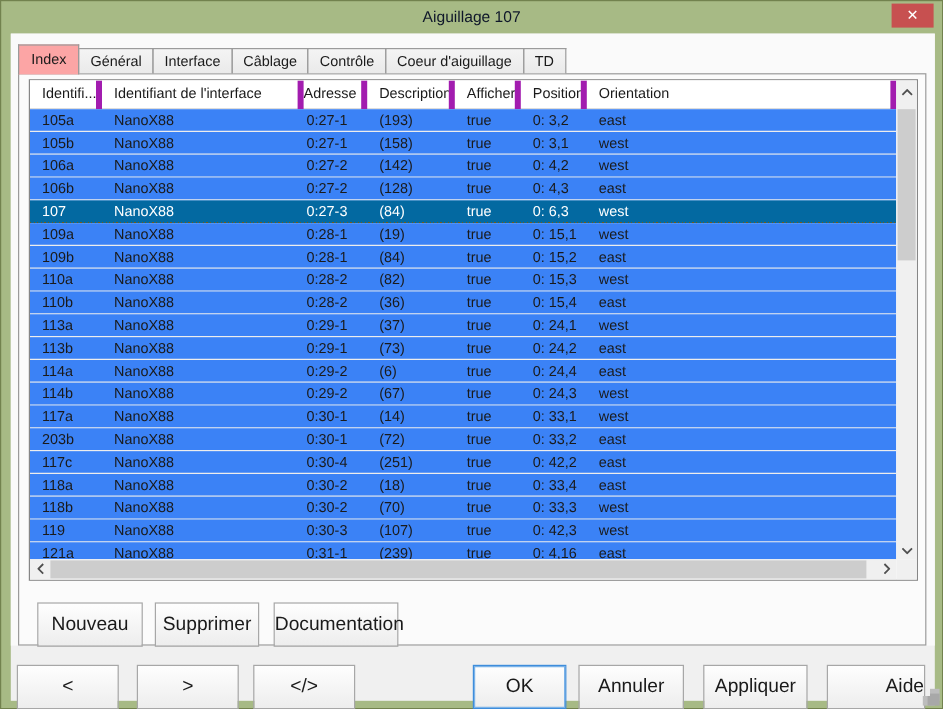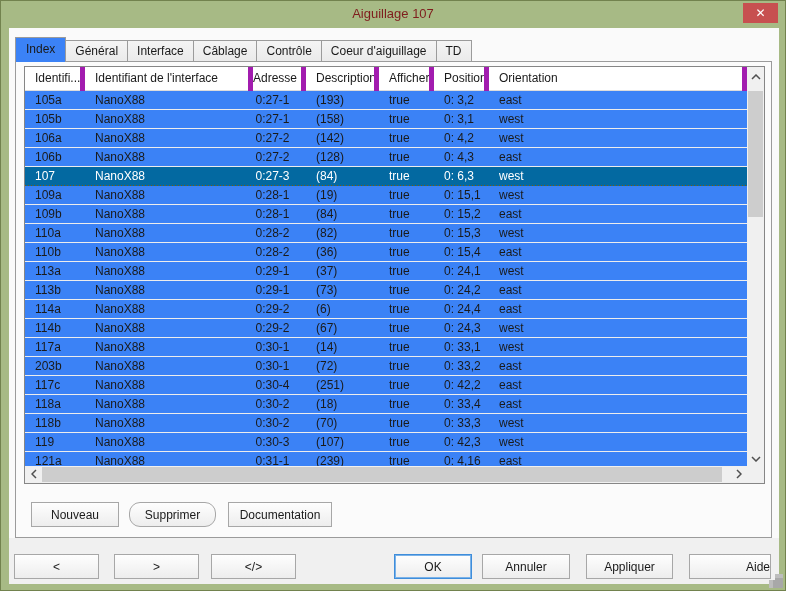--- a/index.html
+++ b/index.html
@@ -2,32 +2,32 @@
 <html><head>
 <meta charset="utf-8">
 <style>
   * { margin:0; padding:0; box-sizing:border-box; }
   html,body { font-family:"Liberation Sans","DejaVu Sans",sans-serif; font-size:12px; color:#1a1a1a; }
   body { width:786px; height:591px; overflow:hidden; background:#d4d4d4; }
 
   .window { position:relative; width:786px; height:591px; background:#a7ba85; border:1px solid #72824e; }
 
   .titlebar { position:absolute; left:0; top:0; width:100%; height:27px; text-align:center; }
-  .title { line-height:26px; font-size:13px; color:#7f1d1d; }
+  .title { line-height:26px; font-size:13px; color:#0f172a; }
   .close-btn { position:absolute; top:2px; right:7px; width:35px; height:20px; background:#c75050;
                color:#fff; display:flex; align-items:center; justify-content:center; font-size:12px; cursor:default; }
 
   .client { position:absolute; left:8px; top:27px; width:770px; height:556px; background:#f0f0f0; }
   .upper  { position:absolute; left:0; top:0; width:770px; height:510px; background:#fafafa; }
 
   
   .tabs { position:absolute; left:6px; top:9px; height:24px; display:flex; align-items:flex-end; z-index:2; }
   .tab { height:21px; line-height:20px; padding:0 9px; border:1px solid #9b9b9b; border-bottom:none;
          background:linear-gradient(#f4f4f4,#eaeaea); margin-right:-1px; white-space:nowrap; cursor:default; }
-  .tab.active { height:25px; line-height:23px; background:#3b82f6; margin-bottom:-1px; position:relative; z-index:3; padding:0 10px; }
+  .tab.active { height:25px; line-height:23px; background:#fca5a5; margin-bottom:-1px; position:relative; z-index:3; padding:0 10px; }
 
   .tabpane { position:absolute; left:6px; top:33px; width:757px; height:477px; background:#fbfbfb; border:1px solid #9b9b9b; }
 
   
   .table-panel { position:absolute; left:8px; top:4px; width:741px; height:418px; border:1px solid #868686; background:#fff; }
   .tablearea { position:absolute; left:0; top:0; width:722px; height:399px; overflow:hidden; background:#fff;
                --cols:60px 168px 53px 73px 55px 55px minmax(0,1fr); }
   .thead { display:grid; grid-template-columns:var(--cols); height:24px; line-height:23px; background:#ffffff;
            box-shadow: inset 0 -1px 0 #dcdcdc; }
   .th { padding-left:10px; border-right:5px solid #a21caf; white-space:nowrap; overflow:hidden; }
@@ -43,22 +43,22 @@
   
   .vscroll { position:absolute; right:0; top:0; width:17px; height:399px; background:#f0f0f0; }
   .hscroll { position:absolute; left:0; bottom:0; width:722px; height:17px; background:#f0f0f0; }
   .corner  { position:absolute; right:0; bottom:0; width:17px; height:17px; background:#f0f0f0; }
   .sb-btn { position:absolute; width:17px; height:17px; display:flex; align-items:center; justify-content:center; }
   .v-top{ top:0; } .v-bottom{ bottom:0; } .h-left{ left:0; top:0; } .h-right{ right:0; top:0; }
   .vthumb { position:absolute; left:1px; top:24px; width:15px; height:126px; background:#cdcdcd; }
   .hthumb { position:absolute; top:1px; left:17px; width:680px; height:15px; background:#cdcdcd; }
 
   
-  .btn { position:absolute; height:25px; border:1px solid #a7a7a7; background:linear-gradient(#fefefe,#ededed);
-         font-family:"Liberation Sans","DejaVu Sans",sans-serif; font-size:12px; color:#1a1a1a; cursor:default; }
+  .btn { position:absolute; height:37px; border:1px solid #a7a7a7; background:linear-gradient(#fefefe,#ededed);
+         font-family:"Liberation Sans","DejaVu Sans",sans-serif; font-size:16px; color:#1a1a1a; cursor:default; }
   .btn.default { border:1px solid #3e8ddb; box-shadow: inset 0 0 0 1px #7ab2e8; }
   .layer { position:absolute; inset:0; }
 
   .grip { position:absolute; right:4px; bottom:4px; width:10px; height:10px;
           box-shadow: 8px 8px 0 #a8a8a8, 4px 8px 0 #bdbdbd, 8px 4px 0 #bdbdbd; }
   .grip::before { content:""; }
 </style>
 </head>
 <body>
 
@@ -315,21 +315,21 @@
                 </svg>
             </span>
           </div>
         </div>
 
         <div class="corner"></div>
       </div>
 
       <div class="layer" id="action-buttons">
           <button class="btn" style="left: 15px; width: 88px; top: 440px;">Nouveau</button>
-          <button class="btn" style="left: 113px; width: 87px; top: 440px; border-radius: 11px;">Supprimer</button>
+          <button class="btn" style="left: 113px; width: 87px; top: 440px;">Supprimer</button>
           <button class="btn" style="left: 212px; width: 104px; top: 440px;">Documentation</button>
         </div>
     </div>
 
     <div class="layer" id="nav-buttons">
         <button class="btn" style="left: 5px; width: 85px; top: 526px;">&lt;</button>
         <button class="btn" style="left: 105px; width: 85px; top: 526px;">&gt;</button>
         <button class="btn" style="left: 202px; width: 85px; top: 526px;">&lt;/&gt;</button>
       </div>
     <div class="layer" id="dialog-buttons">

